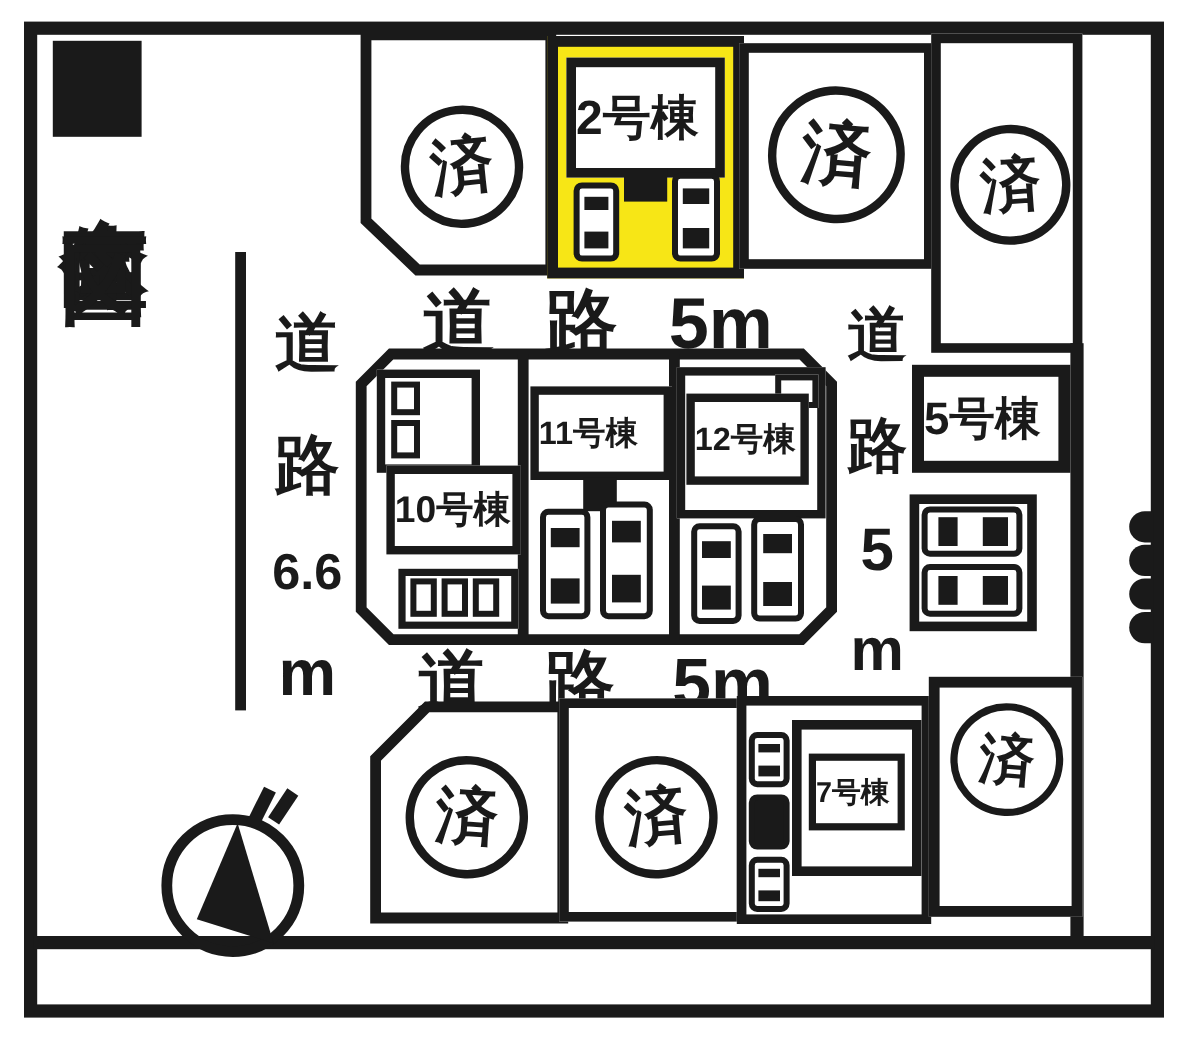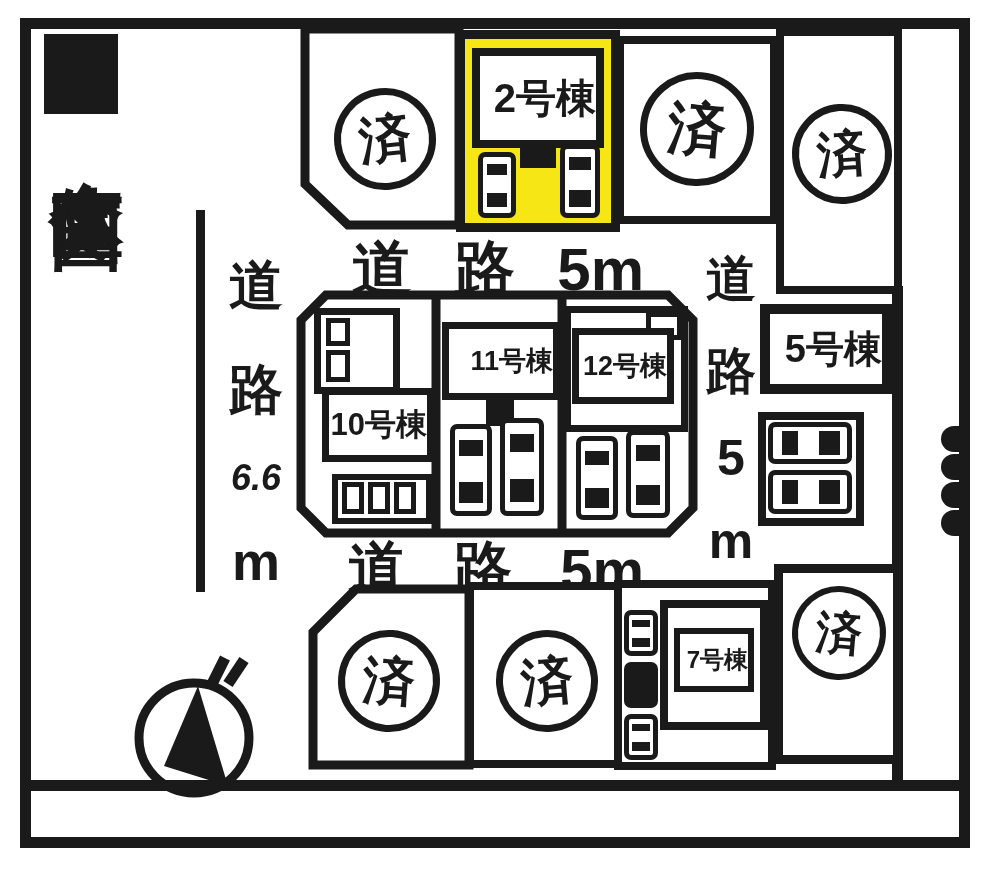--- a/index.html
+++ b/index.html
@@ -4,21 +4,21 @@
 <style>
   :root { --ink:#1a1a1a; --paper:#ffffff; --hl:#f7e616; }
   * { margin:0; padding:0; box-sizing:border-box; }
   html,body { width:1000px; height:869px; background:var(--paper); overflow:hidden; }
   body { position:relative; font-family:"Liberation Sans", sans-serif; color:var(--ink); }
   .frame { position:absolute; border:11px solid var(--ink); background:transparent; }
   .lot { position:absolute; border:8px solid var(--ink); background:var(--paper); }
   .stamp { position:absolute; border:7px solid var(--ink); border-radius:50%; background:var(--paper);
            display:flex; align-items:center; justify-content:center; font-weight:bold; line-height:1; }
   .labelbox { position:absolute; border:7px solid var(--ink); background:var(--paper);
-              display:flex; align-items:center; justify-content:flex-end; font-weight:bold; white-space:nowrap; }
+              display:flex; align-items:center; justify-content:flex-start; font-weight:bold; white-space:nowrap; }
   .car { position:absolute; border:5px solid var(--ink); border-radius:7px; background:var(--paper); }
   .car i { position:absolute; background:var(--ink); display:block; }
   .car.v .w1 { left:14%; right:14%; top:13%; height:20%; }
   .car.v .w2 { left:14%; right:14%; bottom:10%; height:26%; }
   .car.h .w1 { top:14%; bottom:14%; left:12%; width:22%; }
   .car.h .w2 { top:14%; bottom:14%; right:10%; width:28%; }
   .car.fill { background:var(--ink); }
   .pbox { position:absolute; border:5px solid var(--ink); background:var(--paper); }
   .inkrect { position:absolute; background:var(--ink); }
   .roadrow { position:absolute; display:flex; justify-content:space-between; align-items:center;
@@ -73,21 +73,21 @@
 <div class="roadrow" style="left:352px; top:232px; width:292px; height:74px; font-size:60px;">
   <span>道</span>
   <span>路</span>
   <span>5m</span>
 </div>
 
 <div class="inkrect" style="left:196px; top:210px; width:9px; height:382px;"></div>
 <div class="roadcol" style="left:210px; top:250px; width:92px; height:342px; font-size:54px;">
   <span>道</span>
   <span>路</span>
-  <span style="font-size:36px;font-style:italic;">6.6</span>
+  <span style="font-size:42px;">6.6</span>
   <span>m</span>
 </div>
 
 <div class="roadcol" style="left:698px; top:246px; width:66px; height:324px; font-size:50px;">
   <span>道</span>
   <span>路</span>
   <span>5</span>
   <span>m</span>
 </div>
 

